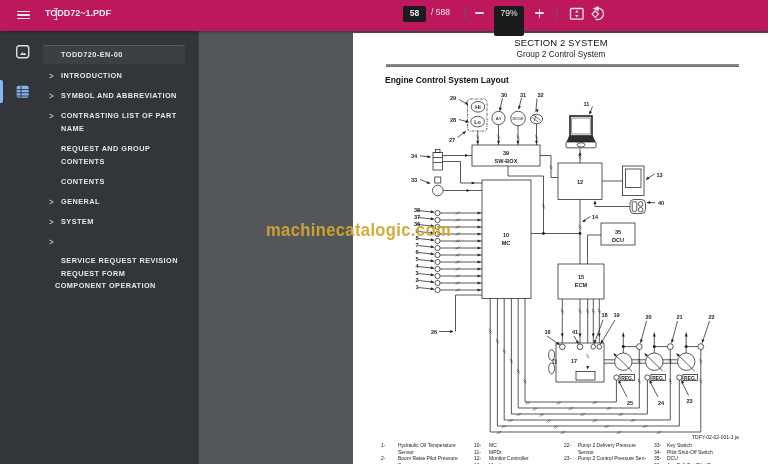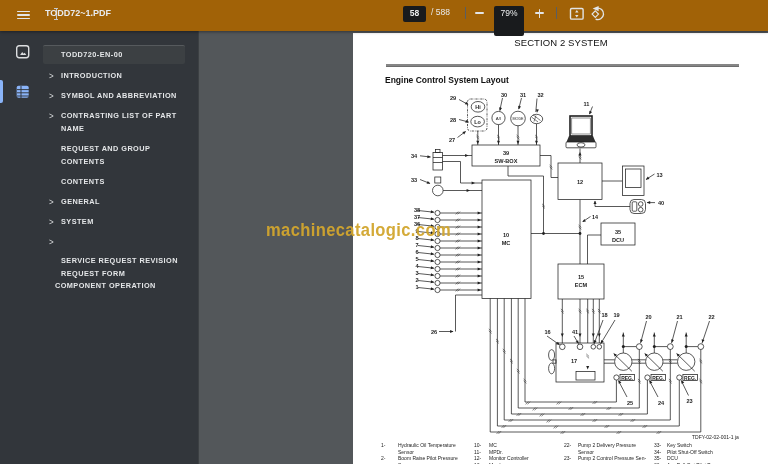--- a/index.html
+++ b/index.html
@@ -1,19 +1,19 @@
 <!DOCTYPE html>
 <html><head>
 <meta charset="utf-8">
 <style>
 html,body{margin:0;padding:0;width:768px;height:464px;overflow:hidden;background:#53575a;font-family:"Liberation Sans",sans-serif;}
 #stage{position:absolute;left:0;top:0;width:768px;height:464px;overflow:hidden;}
 .abs{position:absolute;}
 
-#toolbar{position:absolute;left:0;top:0;width:768px;height:31px;background:#a16207;z-index:40;box-shadow:0 1px 3px rgba(0,0,0,.4);}
+#toolbar{position:absolute;left:0;top:0;width:768px;height:31px;background:#be185d;z-index:40;box-shadow:0 1px 3px rgba(0,0,0,.4);}
 #toolbar .txt{color:#e8eaed;}
 .tbox{position:absolute;background:#191b1d;border-radius:2px;color:#eceeef;font-size:8.5px;text-align:center;}
 .sep{position:absolute;width:1px;background:#5a5e62;}
 
 #sidebar{position:absolute;left:0;top:31px;width:199px;height:433px;background:#32363b;z-index:30;border-right:1px solid #3c4043;box-sizing:border-box;}
 .nav{position:absolute;color:#e4e6e8;font-size:7.3px;font-weight:700;letter-spacing:.45px;white-space:nowrap;}
 .chev{position:absolute;color:#d8dadc;font-size:8px;font-weight:400;line-height:8px;transform:translateY(1.4px) scaleY(1.15);}
 
 #page{position:absolute;left:353px;top:33px;width:416px;height:431px;background:#ffffff;z-index:5;}
 #page .h1{position:absolute;left:0;top:3.8px;width:416px;text-align:center;font-size:9.5px;font-weight:400;color:#111;letter-spacing:.1px;}
@@ -23,20 +23,21 @@
 .fl{position:absolute;font-size:5px;color:#222;white-space:nowrap;line-height:6px;}
 #wm{position:absolute;left:266px;top:219.5px;z-index:20;font-size:18px;font-weight:700;color:#d2a62e;opacity:.95;letter-spacing:.4px;transform:scaleX(.92);transform-origin:0 0;white-space:nowrap;}
 svg text{font-family:"Liberation Sans",sans-serif;}
 </style>
 </head>
 <body>
 <div id="stage">
 
 <div id="page">
   <div class="h1">SECTION 2 SYSTEM</div>
+  <div class="h2">Group 2 Control System</div>
   <div class="rule"></div>
   <div class="h3">Engine Control System Layout</div>
 
   <div class="fl" style="left:339px;top:400.5px;">TDFY-02-02-001-1 ja</div>
 
   <div class="fl" style="left:28px;top:409px;">1-</div>
   <div class="fl" style="left:45px;top:409px;">Hydraulic Oil Temperature</div>
   <div class="fl" style="left:121px;top:409px;">10-</div>
   <div class="fl" style="left:136px;top:409px;">MC</div>
   <div class="fl" style="left:211px;top:409px;">22-</div>

